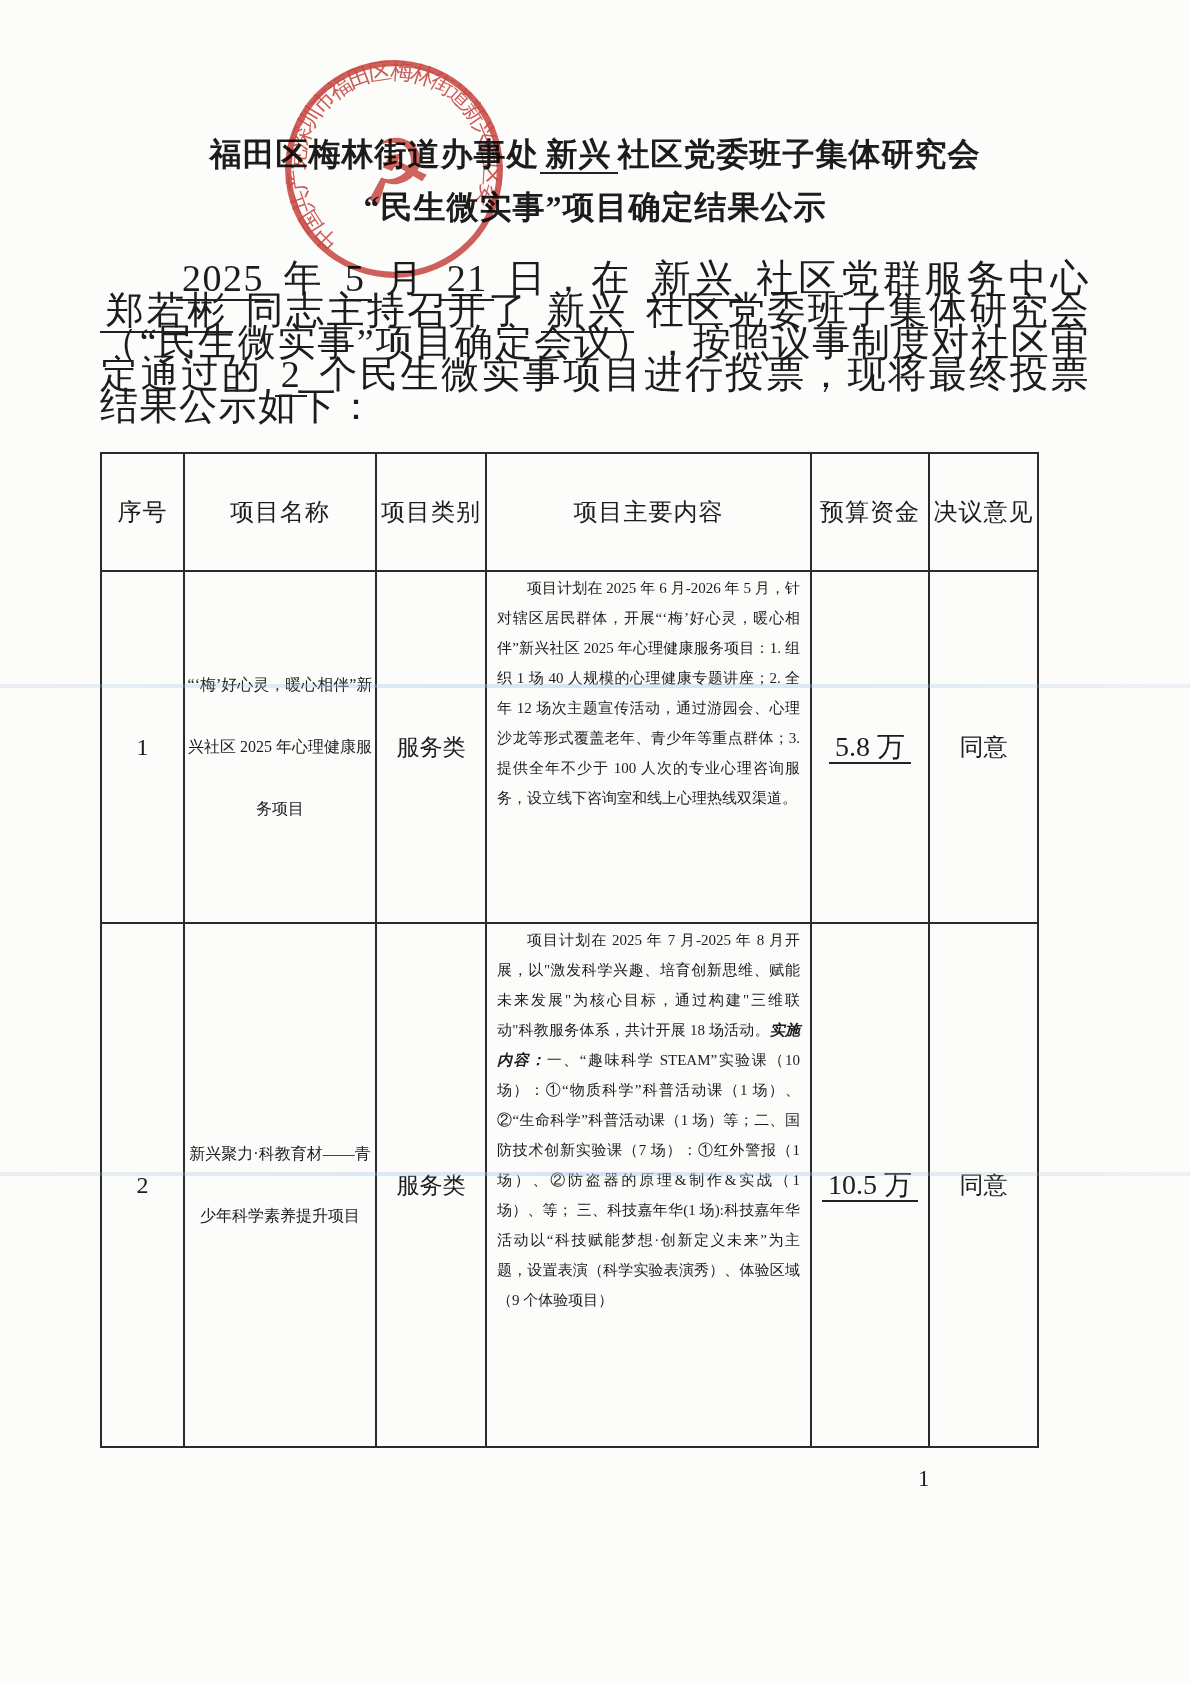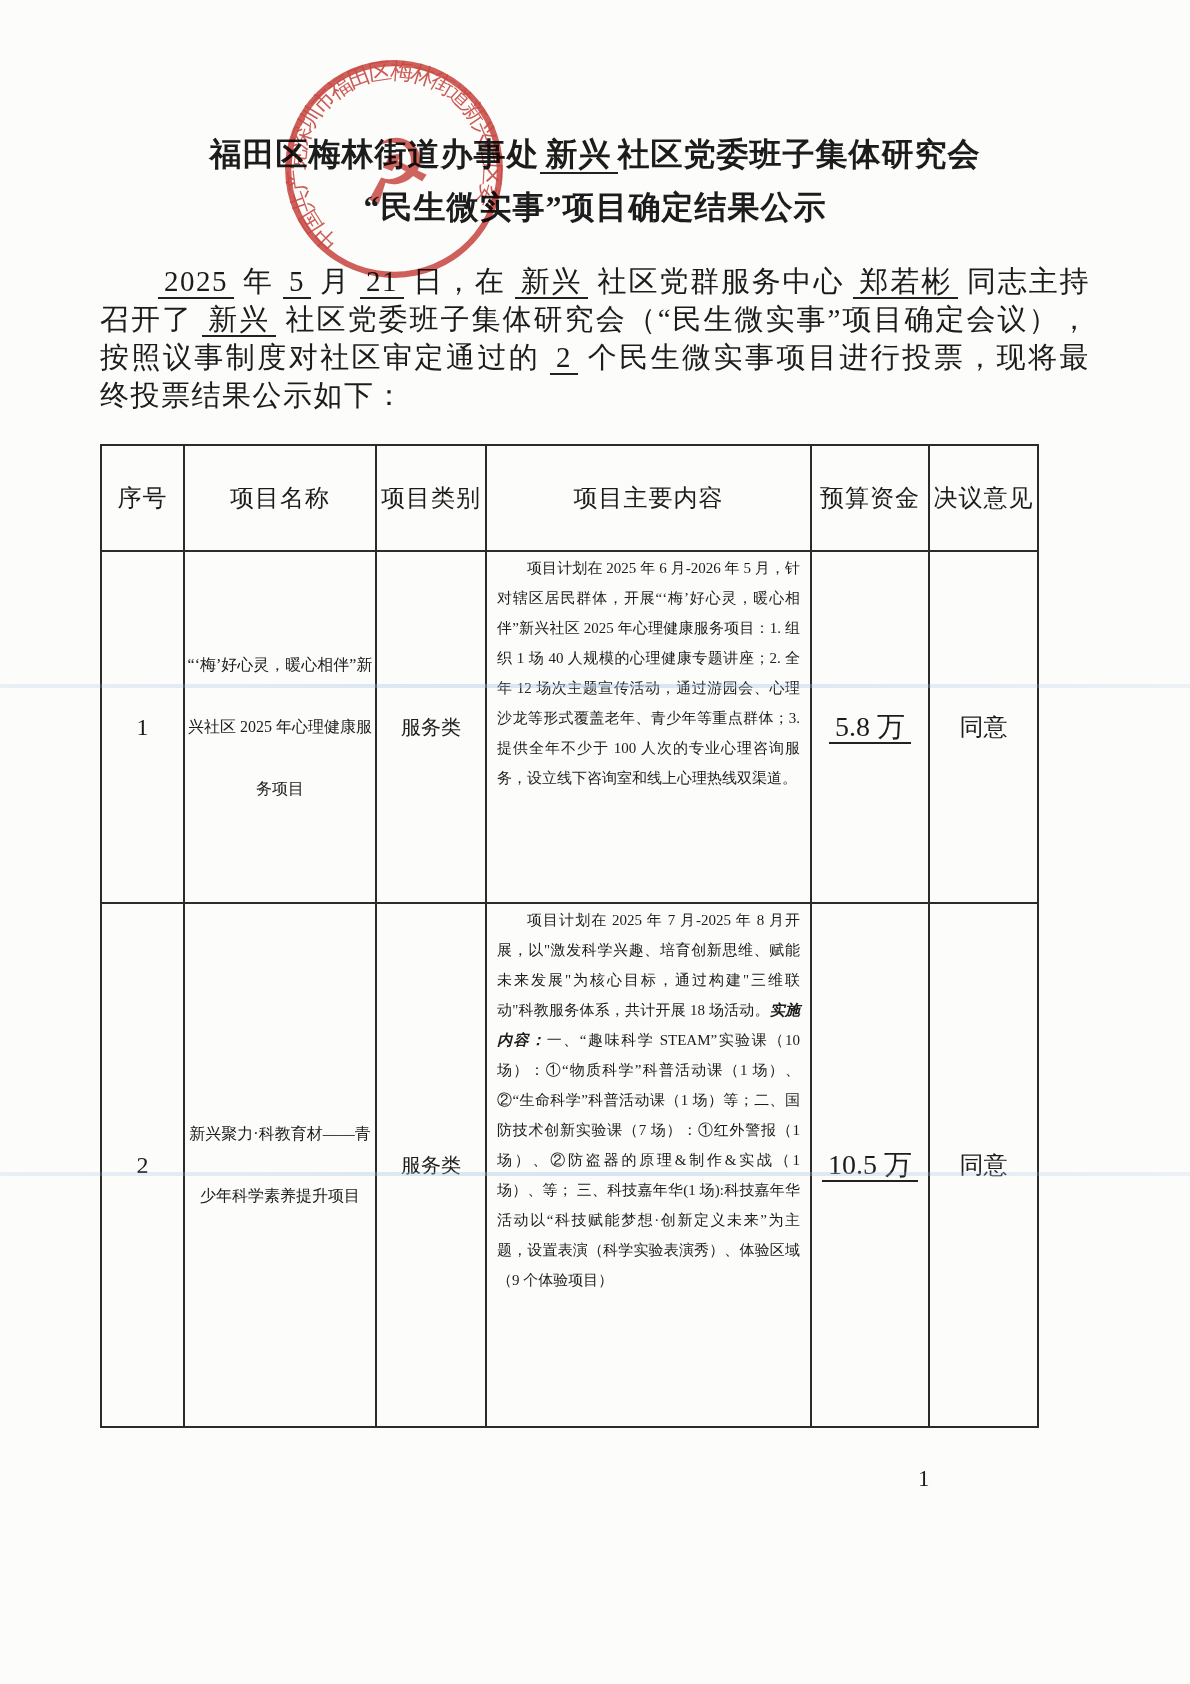--- a/index.html
+++ b/index.html
@@ -23,45 +23,45 @@
   .title{
     padding-top:128px;
     text-align:center;
     font-size:32px;font-weight:bold;
     line-height:53px;letter-spacing:1px;
   }
   
   .body-par{
     margin:28px 100px 0 100px;
     width:990px;
-    font-size:29px;line-height:38px;letter-spacing:1.5px;
+    font-size:38px;line-height:32px;letter-spacing:1.5px;
     text-indent:2em;text-align:justify;
   }
   .u{border-bottom:2px solid #222;padding:0 6px;}
   .b{font-weight:bold;font-style:italic;}
   
   table.doc{
     margin:30px 0 0 100px;
     border-collapse:collapse;table-layout:fixed;
     width:937px;
   }
   table.doc th,table.doc td{
     border:2px solid #2b2b2b;
     padding:0;
     font-weight:normal;
     vertical-align:middle;
     text-align:center;
   }
-  tr.hdr{height:106px;}
+  tr.hdr{height:118px;}
   tr.r1{height:352px;}
   tr.r2{height:524px;}
   th{font-size:24px;letter-spacing:1px;}
   .cell-no{font-size:24px;}
   .cell-name{font-size:16px;line-height:62px;padding:0 8px;}
-  .cell-cat{font-size:20px;}
+  .cell-cat{font-size:23px;}
   .cell-content{
     vertical-align:top !important;
     text-align:left !important;
   }
   .cell-content .txt{
     padding:1px 10px 4px 10px;
     font-size:15px;line-height:30px;
     text-indent:2em;text-align:justify;
   }
   .cell-budget{font-size:28px;}

